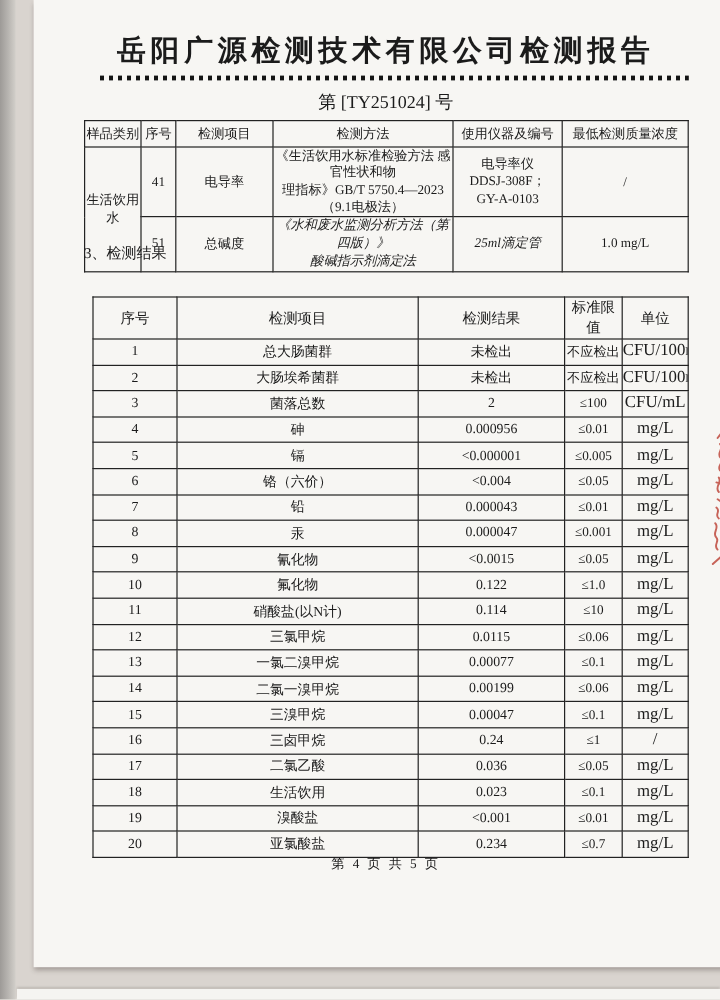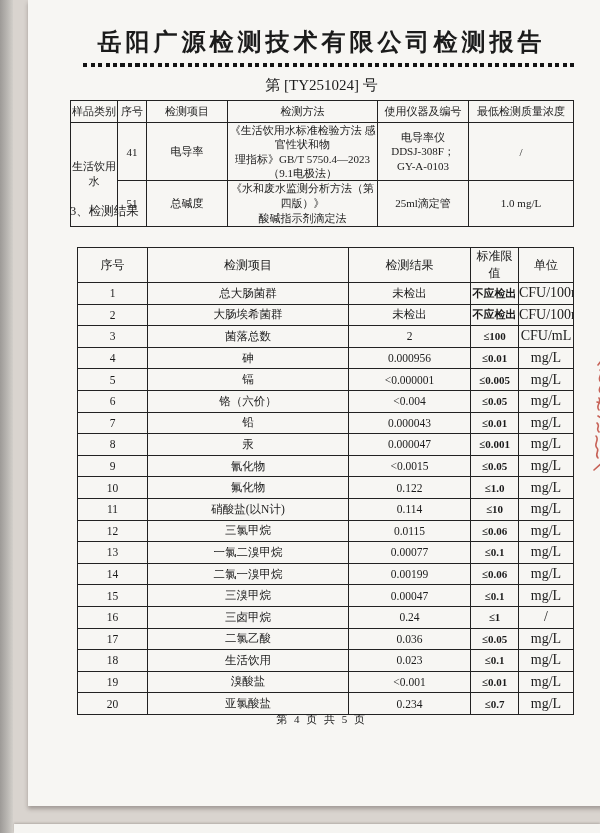--- a/index.html
+++ b/index.html
@@ -49,35 +49,35 @@
   td,th { border:1px solid #222; text-align:center; vertical-align:middle; font-weight:normal; overflow:hidden; }
   .t1 { left:42px; top:100px; width:503px; }
   .t1 td,.t1 th { font-size:11px; }
   .t1 thead tr { height:22px; }
   .t1 .r41 { height:37px; }
   .t1 .r42 { height:35px; }
   .t1 { border:1.5px solid #1a1a1a; }
   .t2a,.t2b { border:1.5px solid #1a1a1a; }
   .prewrap { white-space:pre-line; }
   .small-cell { font-size:8px; line-height:1.3; }
-  .mid-cell { font-size:8.5px; line-height:1.35; }
+  .mid-cell { font-size:8.5px; line-height:1.35;font-style:italic; }
   .num { font-size:11.5px; }
   .section-heading {
     position:absolute; left:42px; top:203px; font-size:12.5px;
   }
   .t2a { left:49px; top:222px; width:496px; }
   .t2a tr { height:26px; }
   .t2a td { font-size:12px; }
   .t2b { left:49px; top:247px; width:496px; }
   .t2b .head-row { height:26px; }
   .t2b .head-row th { font-size:12px; }
   .t2b tr.data-row { height:21.6px; }
   .t2b td { font-size:11.5px; }
   .t2b td.unit { font-size:14px; }
-  .t2b td.limit { font-size:11px;font-weight:bold; }
+  .t2b td.limit { font-size:11px; }
   .footer {
     position:absolute; left:0; top:712px; width:100%;
     text-align:center; font-size:11px; letter-spacing:2px;
   }
   .red-marks {
     position:absolute; left:558px; top:350px; width:28px; height:122px;
     z-index:5;
   }
 </style>
 </head>

